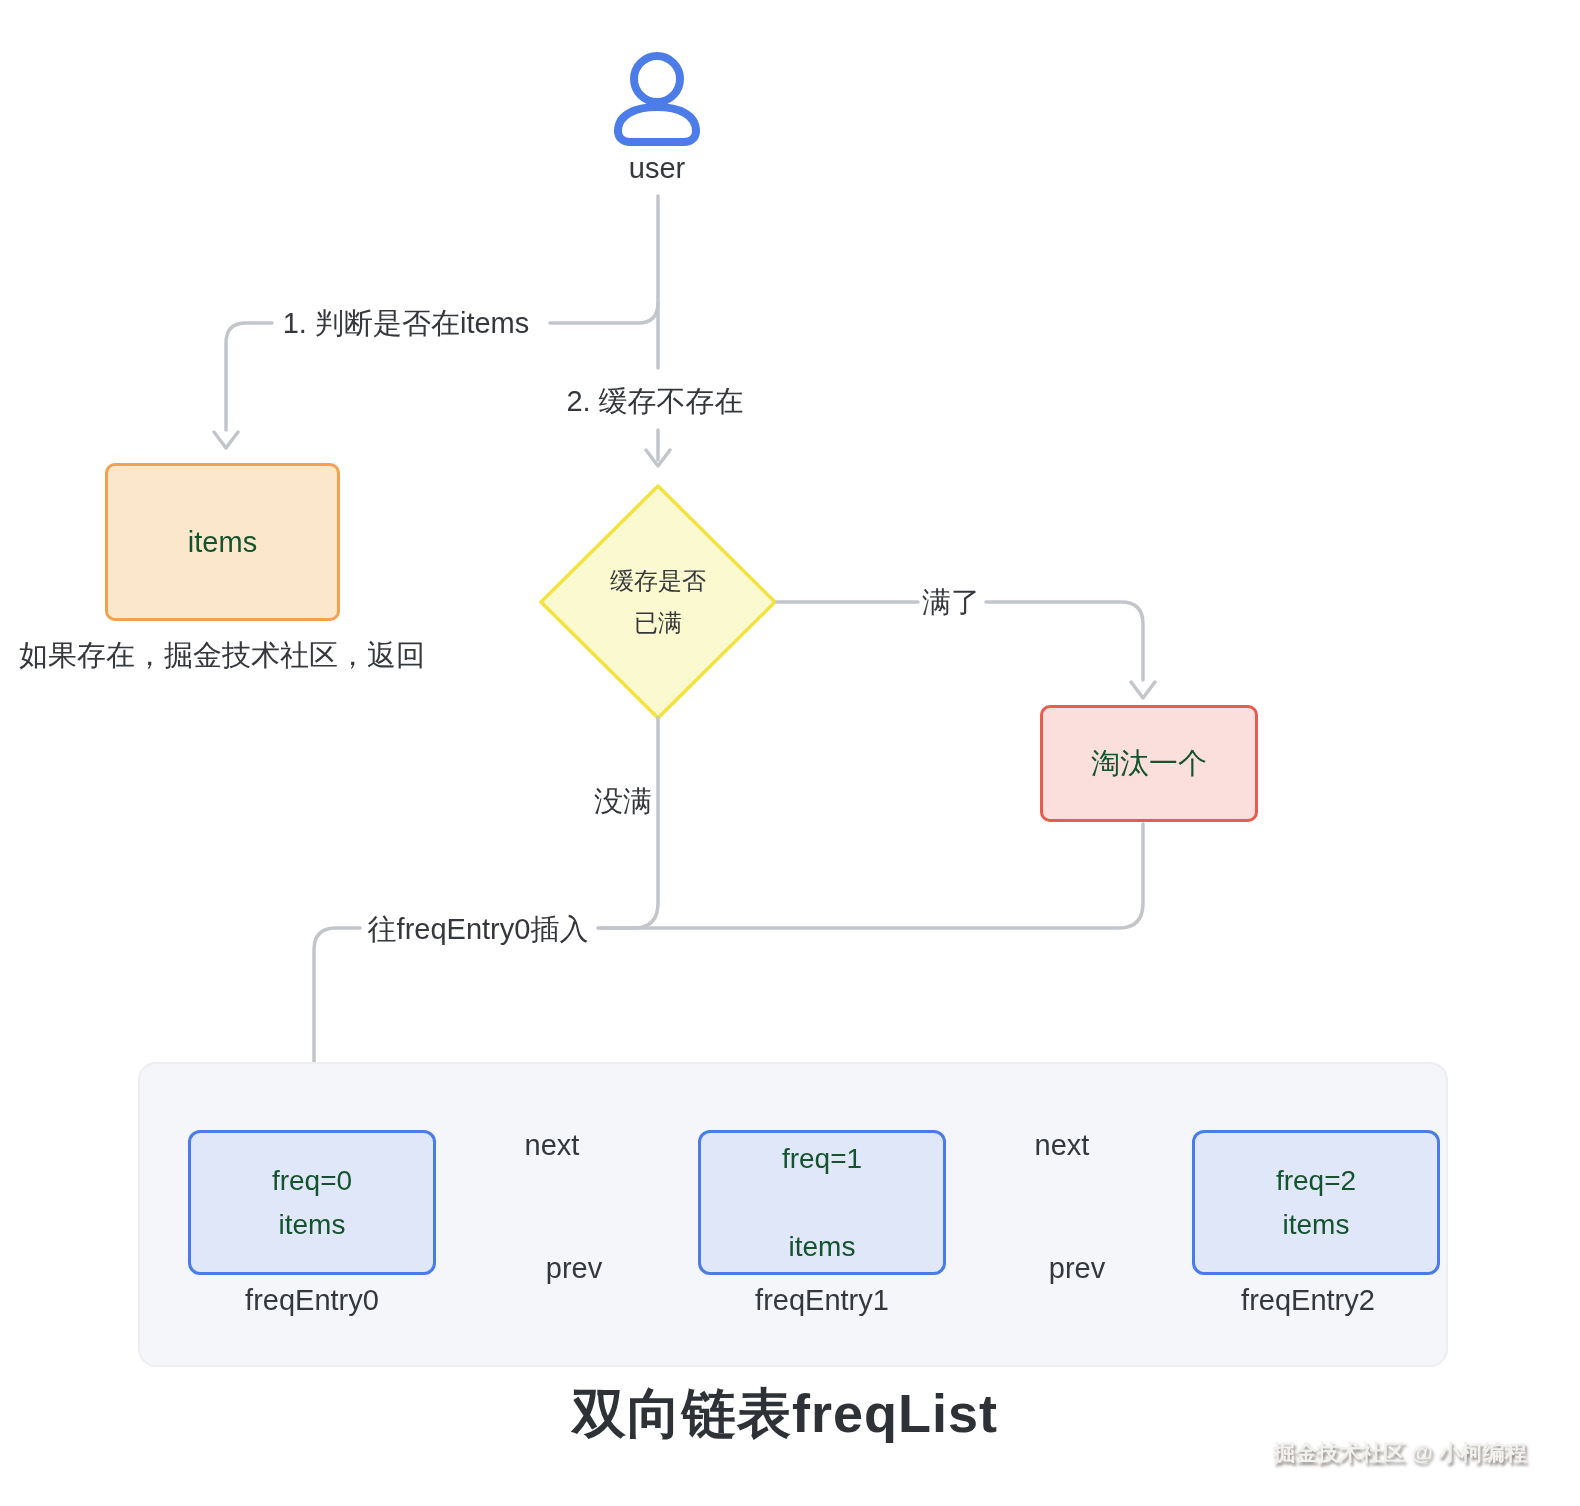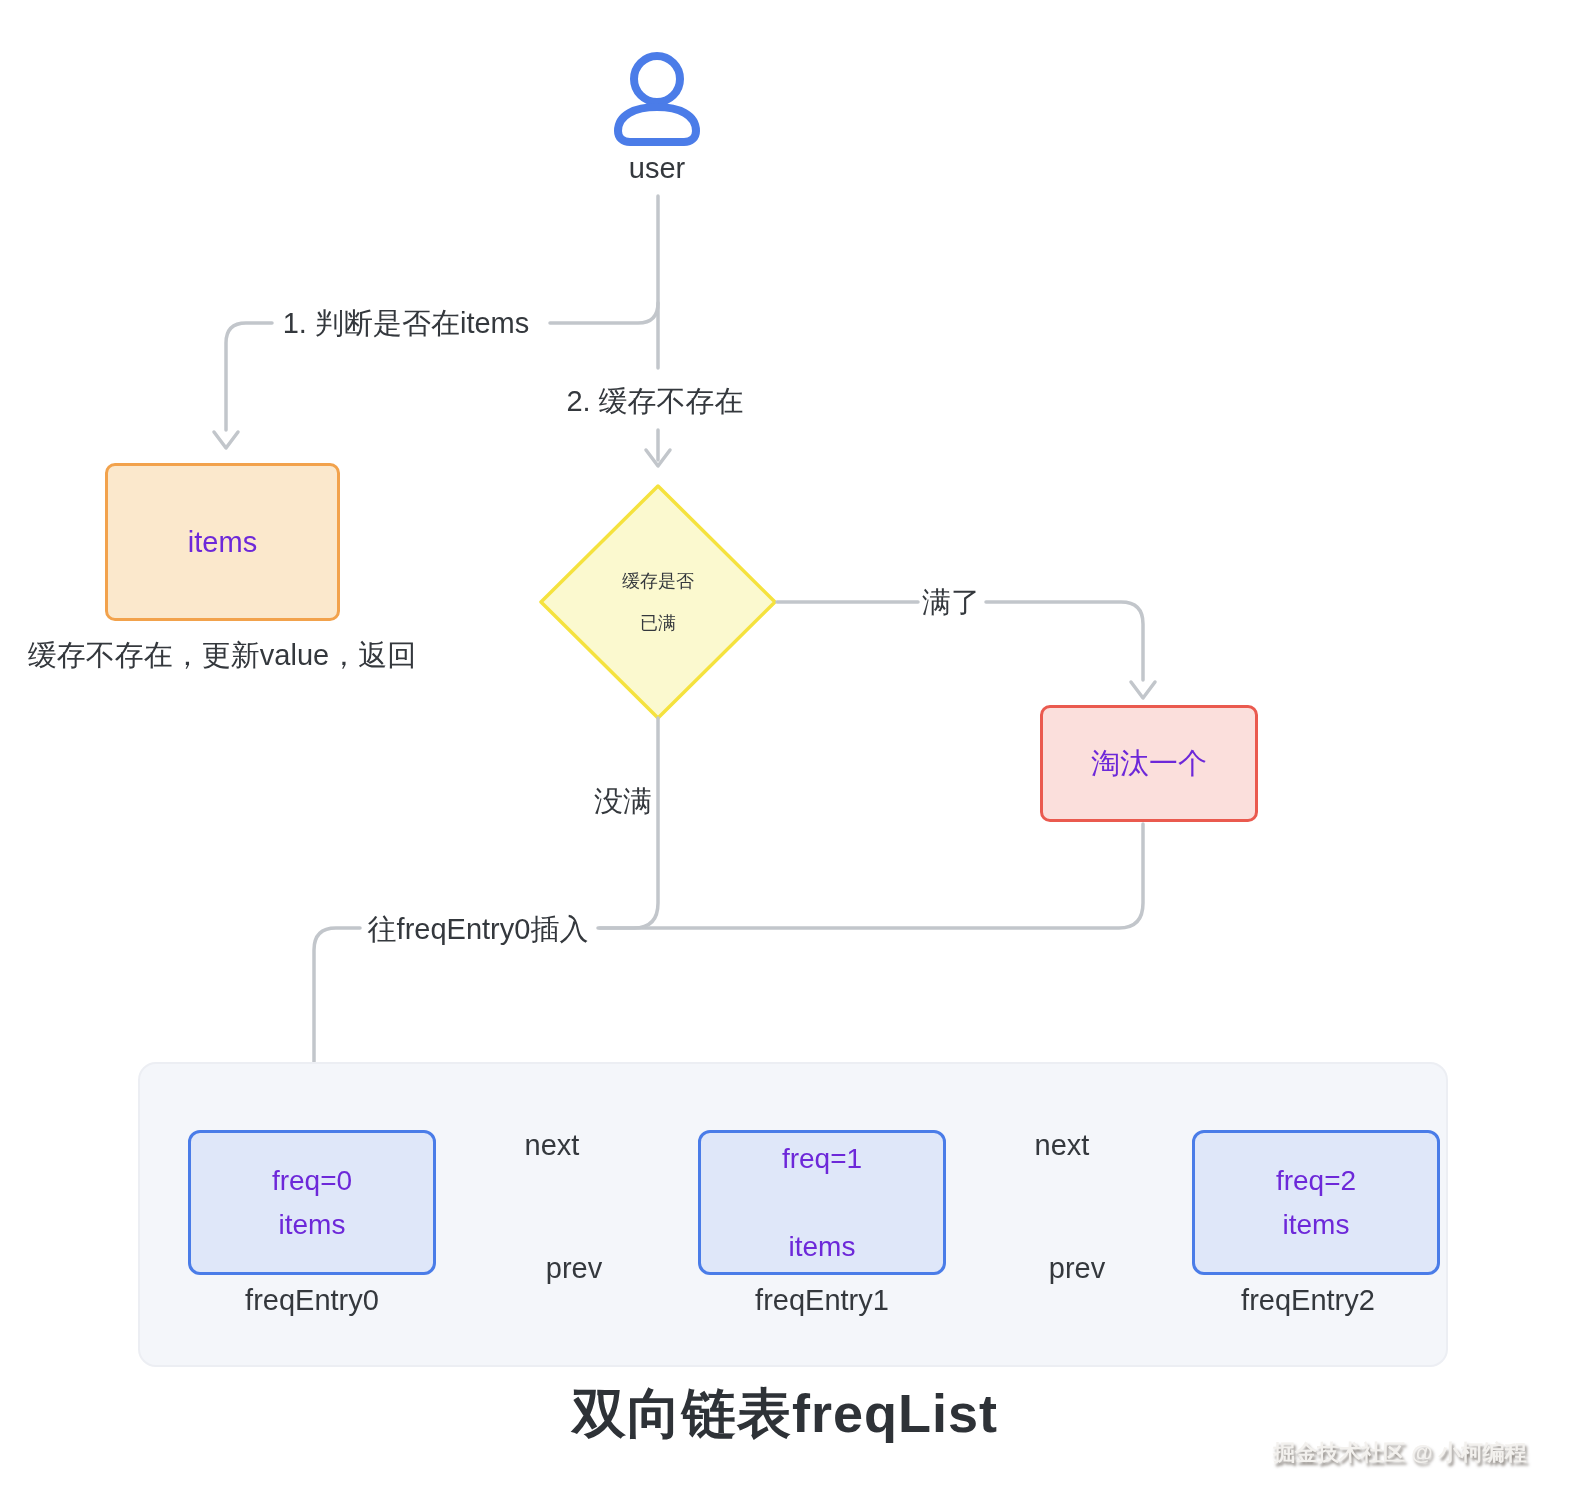--- a/index.html
+++ b/index.html
@@ -9,33 +9,33 @@
     font-family:"Liberation Sans","DejaVu Sans",sans-serif;
   }
   svg.wires { position:absolute; left:0; top:0; width:1580px; height:1506px; }
   .wire { fill:none; stroke:#c2c6cb; stroke-width:3.5; stroke-linecap:round; stroke-linejoin:round; }
   .lbl {
     position:absolute; transform:translate(-50%,-50%);
     white-space:nowrap; font-size:29px; color:#34383d; line-height:1.2;
   }
   .node {
     position:absolute; display:flex; align-items:center; justify-content:center;
-    box-sizing:border-box; font-size:29px; color:#6d28d9; text-align:center;
+    box-sizing:border-box; font-size:29px; color:#14532d; text-align:center;
   }
   .node-items {
     left:105px; top:463px; width:235px; height:158px;
     background:#fbe8cc; border:3.5px solid #f2a24c; border-radius:10px;
   }
   .node-evict {
     left:1040px; top:705px; width:218px; height:117px;
     background:#fbdfdc; border:3.5px solid #ea5a4f; border-radius:10px;
   }
   .decision-text {
     position:absolute; left:658px; top:602px; transform:translate(-50%,-50%);
-    text-align:center; font-size:18px; line-height:42px; white-space:nowrap;
+    text-align:center; font-size:24px; line-height:42px; white-space:nowrap;
   }
   .freqlist-container {
     position:absolute; left:138px; top:1062px; width:1310px; height:305px;
     background:#f4f6fa; border:2px solid #eceef3; border-radius:18px; box-sizing:border-box;
   }
   .freq-box {
     width:248px; height:145px; flex-direction:column;
     background:#dfe7f9; border:3.5px solid #4a7ce8; border-radius:12px;
     font-size:28px; line-height:44px;align-items:center;
   }
@@ -101,21 +101,21 @@
 
   <div class="lbl" style="left:406px; top:323px;">1. 判断是否在items</div>
   <div class="lbl" style="left:655px; top:401px;">2. 缓存不存在</div>
   <div class="lbl" style="left:951px; top:602px;">满了</div>
   <div class="lbl" style="left:623px; top:801px;">没满</div>
   <div class="lbl" style="left:478px; top:929px;">往freqEntry0插入</div>
 
   <div class="node node-items">
     <span>items</span>
   </div>
-  <div class="lbl" style="left:222px; top:655px;">缓存不存在，更新value，返回</div>
+  <div class="lbl" style="left:222px; top:655px;">如果存在，掘金技术社区，返回</div>
 
   <div class="decision-text">
     <div>缓存是否</div>
     <div>已满</div>
   </div>
 
   <div class="node node-evict">
     <span>淘汰一个</span>
   </div>
 

